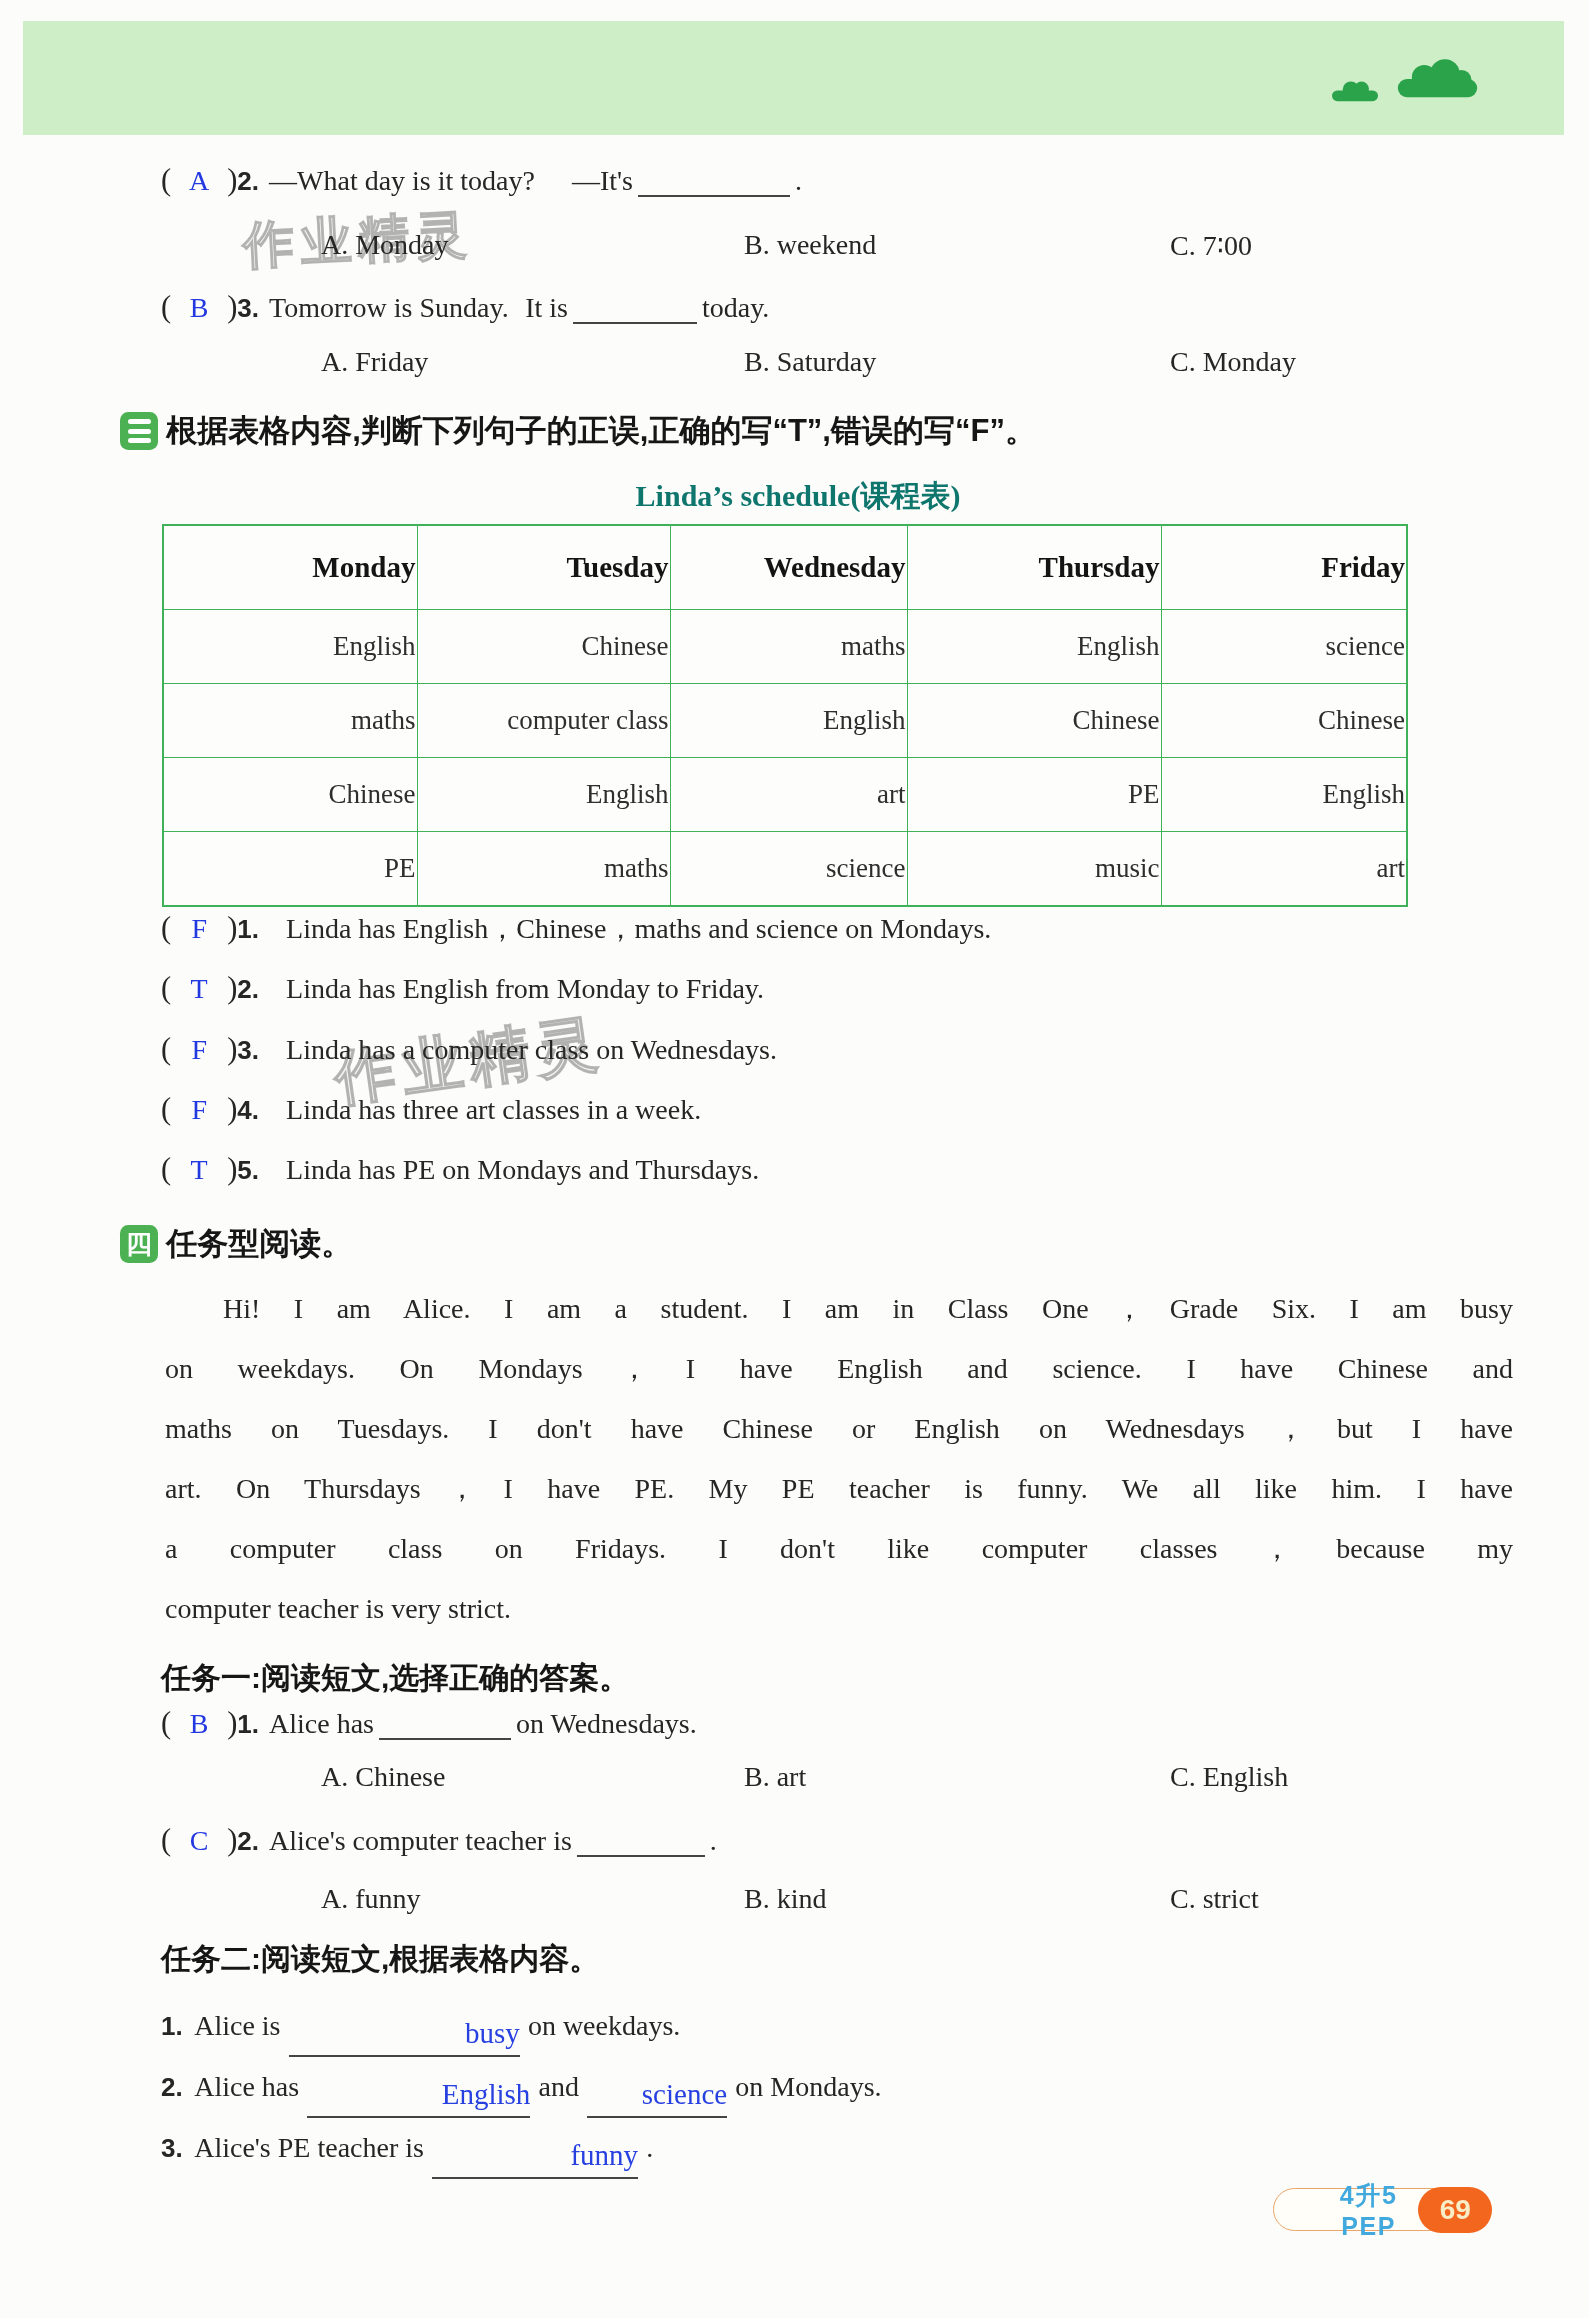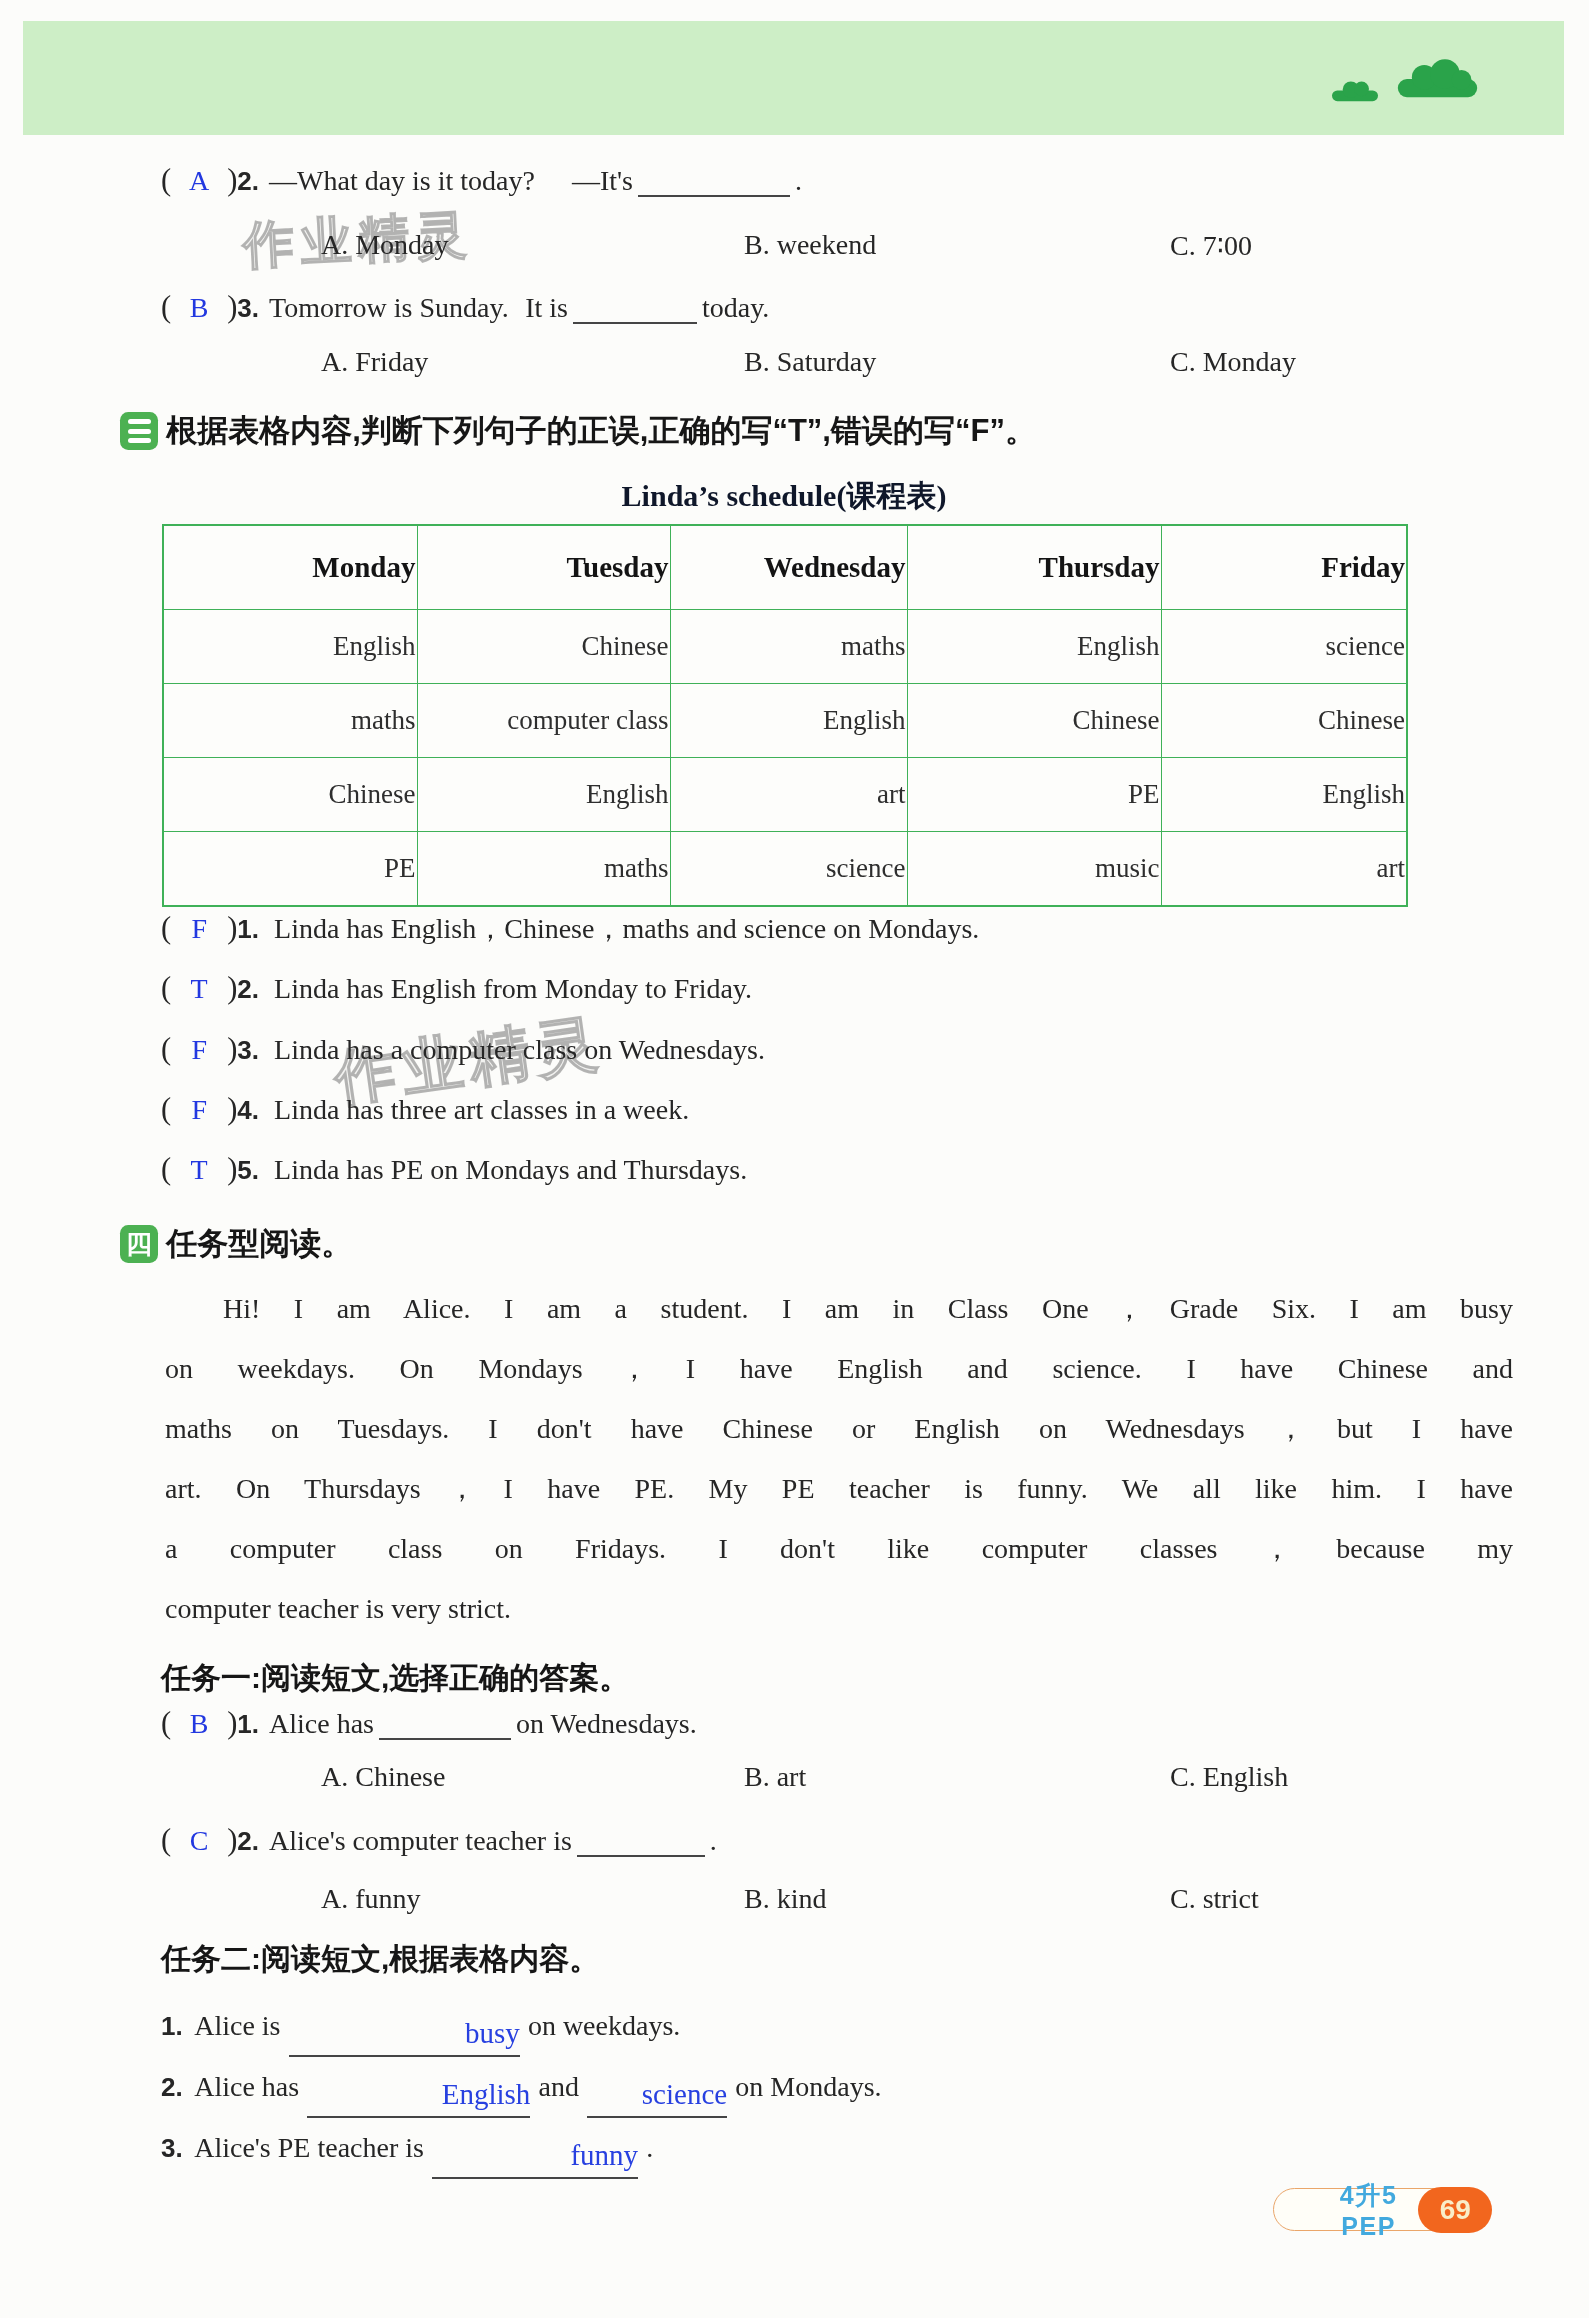--- a/index.html
+++ b/index.html
@@ -28,28 +28,28 @@
   .opt{position:absolute;top:0;white-space:nowrap;}
   .opt-a{left:0}.opt-b{left:423px}.opt-c{left:849px}
   
   .secheader{position:absolute;left:120px;display:flex;align-items:center;gap:8.2px;
      font-family:"Liberation Sans",sans-serif;font-weight:700;font-size:31px;color:#161616;white-space:nowrap;}
   .secicon{width:38px;height:38px;border-radius:8.2px;background:#4cb152;flex:0 0 auto;
      display:flex;flex-direction:column;justify-content:center;align-items:center;gap:4.1px;}
   .secicon .bar{width:23px;height:5px;background:#ffffff;border-radius:2.5px;}
   .secicon.glyph{color:#ffffff;font-size:26px;line-height:38px;display:block;text-align:center;}
   
-  .tbltitle{position:absolute;left:162px;top:476px;width:1244px;text-align:center;
-     font-weight:700;font-size:30px;color:#0f172a;}
+  .tbltitle{position:absolute;left:176px;top:476px;width:1244px;text-align:center;
+     font-weight:700;font-size:30px;color:#0f766e;}
   .sched{position:absolute;left:162px;top:524px;width:1244px;border-collapse:collapse;table-layout:fixed;
      border:2.5px solid #3fb158;}
   .sched th,.sched td{border:1.6px solid #3fb158;text-align:right;vertical-align:middle;background:#fdfdfb;}
   .sched th{height:81px;font-size:29px;font-weight:700;color:#141414;}
   .sched td{height:71px;font-size:27px;color:#2e2e2e;font-weight:400;}
-  .tftext{margin-left:5px;}
+  .tftext{margin-left:17px;}
   
   .passage{position:absolute;left:165px;top:1279px;width:1348px;font-size:28px;color:#262626;}
   .pline{height:60px;line-height:60px;text-align:justify;text-align-last:justify;}
   .pline-first{text-indent:58px;}
   .pline-last{text-align-last:left;}
   .taskheading{position:absolute;left:161px;font-family:"Liberation Sans",sans-serif;
      font-weight:700;font-size:30px;color:#161616;white-space:nowrap;}
   
   .fillline{position:absolute;left:161px;font-size:28px;line-height:46px;white-space:nowrap;}
   .fillnum{font-family:"Liberation Sans",sans-serif;font-weight:700;font-size:26px;margin-right:11.5px;}

